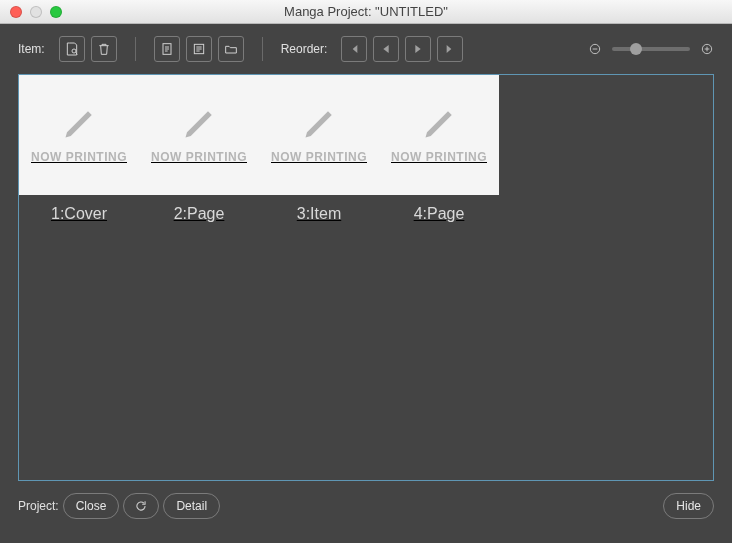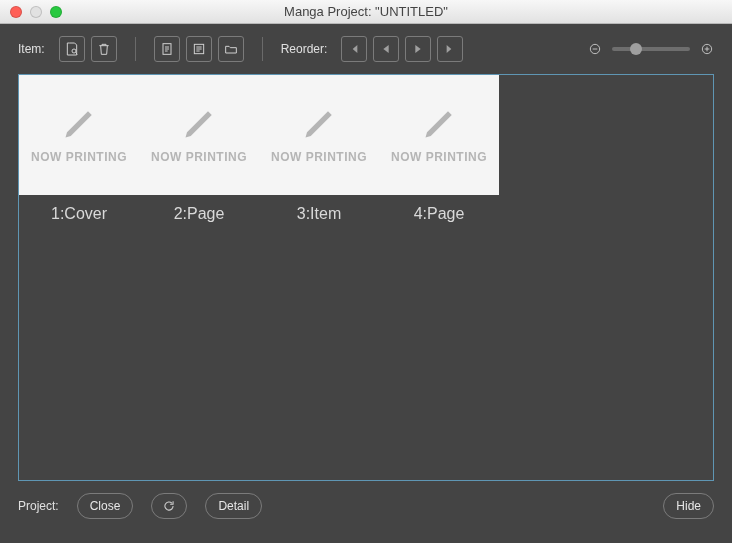--- a/index.html
+++ b/index.html
@@ -78,40 +78,41 @@
   .content {
     margin: 0 18px;
     height: 407px;
     border: 1px solid #5f96b4;
     background: #444;
     overflow: auto;
   }
   .pages {
     display: flex;
     padding: 0;
+    text-decoration: underline;
   }
   .page {
     width: 120px;
     display: flex;
     flex-direction: column;
     align-items: center;
   }
   .thumb-box {
     width:120px;height:120px;background:#f5f5f5;
     display:flex;flex-direction:column;align-items:center;justify-content:center;gap:8px;
   }
   .thumb-box svg { width:36px;height:36px; fill:#b5b5b5; }
   .now-print { font-size:12px;font-weight:700;color:#b5b5b5;letter-spacing:0.5px; }
   .page-label { font-size:16px;color:#d9d9d9;margin-top:10px; }
 
   
   .bottombar {
     height: 50px;
     display:flex;align-items:center;
-    padding:0 18px;gap:18px;
+    padding:0 18px;gap:4px;
     color:#e0e0e0;font-size:12px;
   }
   .bbtn {
     height:26px;
     padding:0 12px;
     border:1px solid #7b7b7b;
     border-radius:13px;
     display:flex;align-items:center;justify-content:center;
     color:#e6e6e6;font-size:12px;
     background:transparent;

